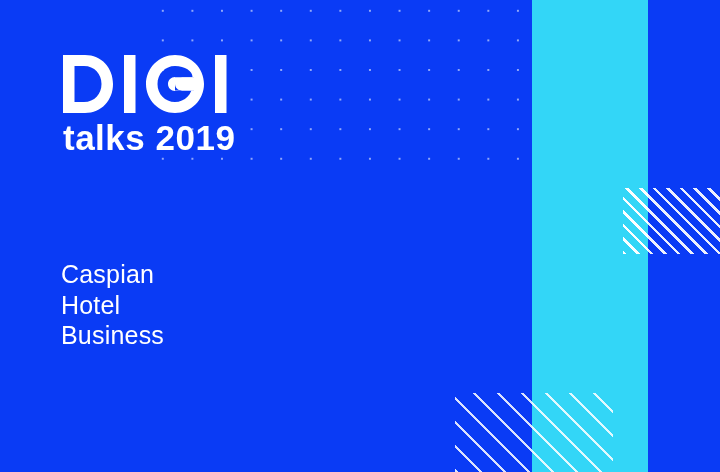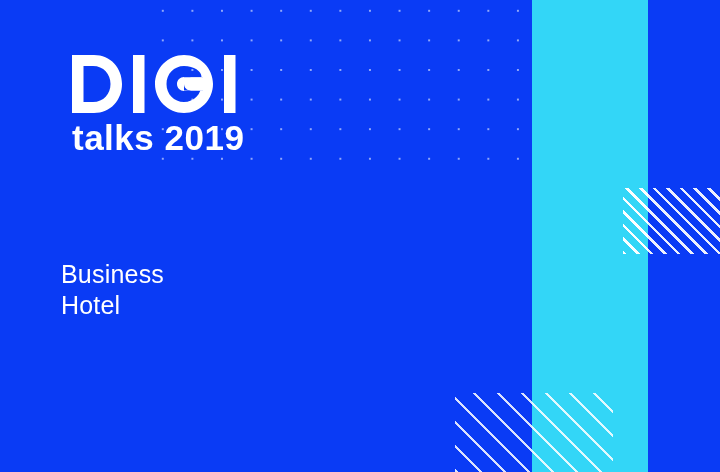--- a/index.html
+++ b/index.html
@@ -80,21 +80,21 @@
        45deg,
        rgba(255,255,255,0.85) 0px,
        rgba(255,255,255,0.85) 2.4px,
        rgba(255,255,255,0) 2.4px,
        rgba(255,255,255,0) 17px);
   }
 
   
   #logo-block {
     position: absolute;
-    left: 72px;
+    left: 63px;
     top: 55px;
     width: 250px;
   }
   #logo-mark { display: block; }
   #wordmark {
     display: block;
     margin-top: 7px;
     color: #ffffff;
     font-size: 35px;
     font-weight: bold;
@@ -203,18 +203,19 @@
         C115 35.5 112 32.6 112 29
         Z"></path>
       <rect fill="#ffffff" x="118.5" y="22.5" width="12.5" height="13"></rect>
 
       <rect fill="#ffffff" x="152" y="0" width="11.5" height="58"></rect>
     </svg>
     <span id="wordmark">talks 2019</span>
   </div>
 
   <div id="venue">
+    <div>Caspian</div>
+    <div>Hotel</div>
     <div>Business</div>
-    <div>Hotel</div>
   </div>
 
 
 </div>
 
 </body></html>

